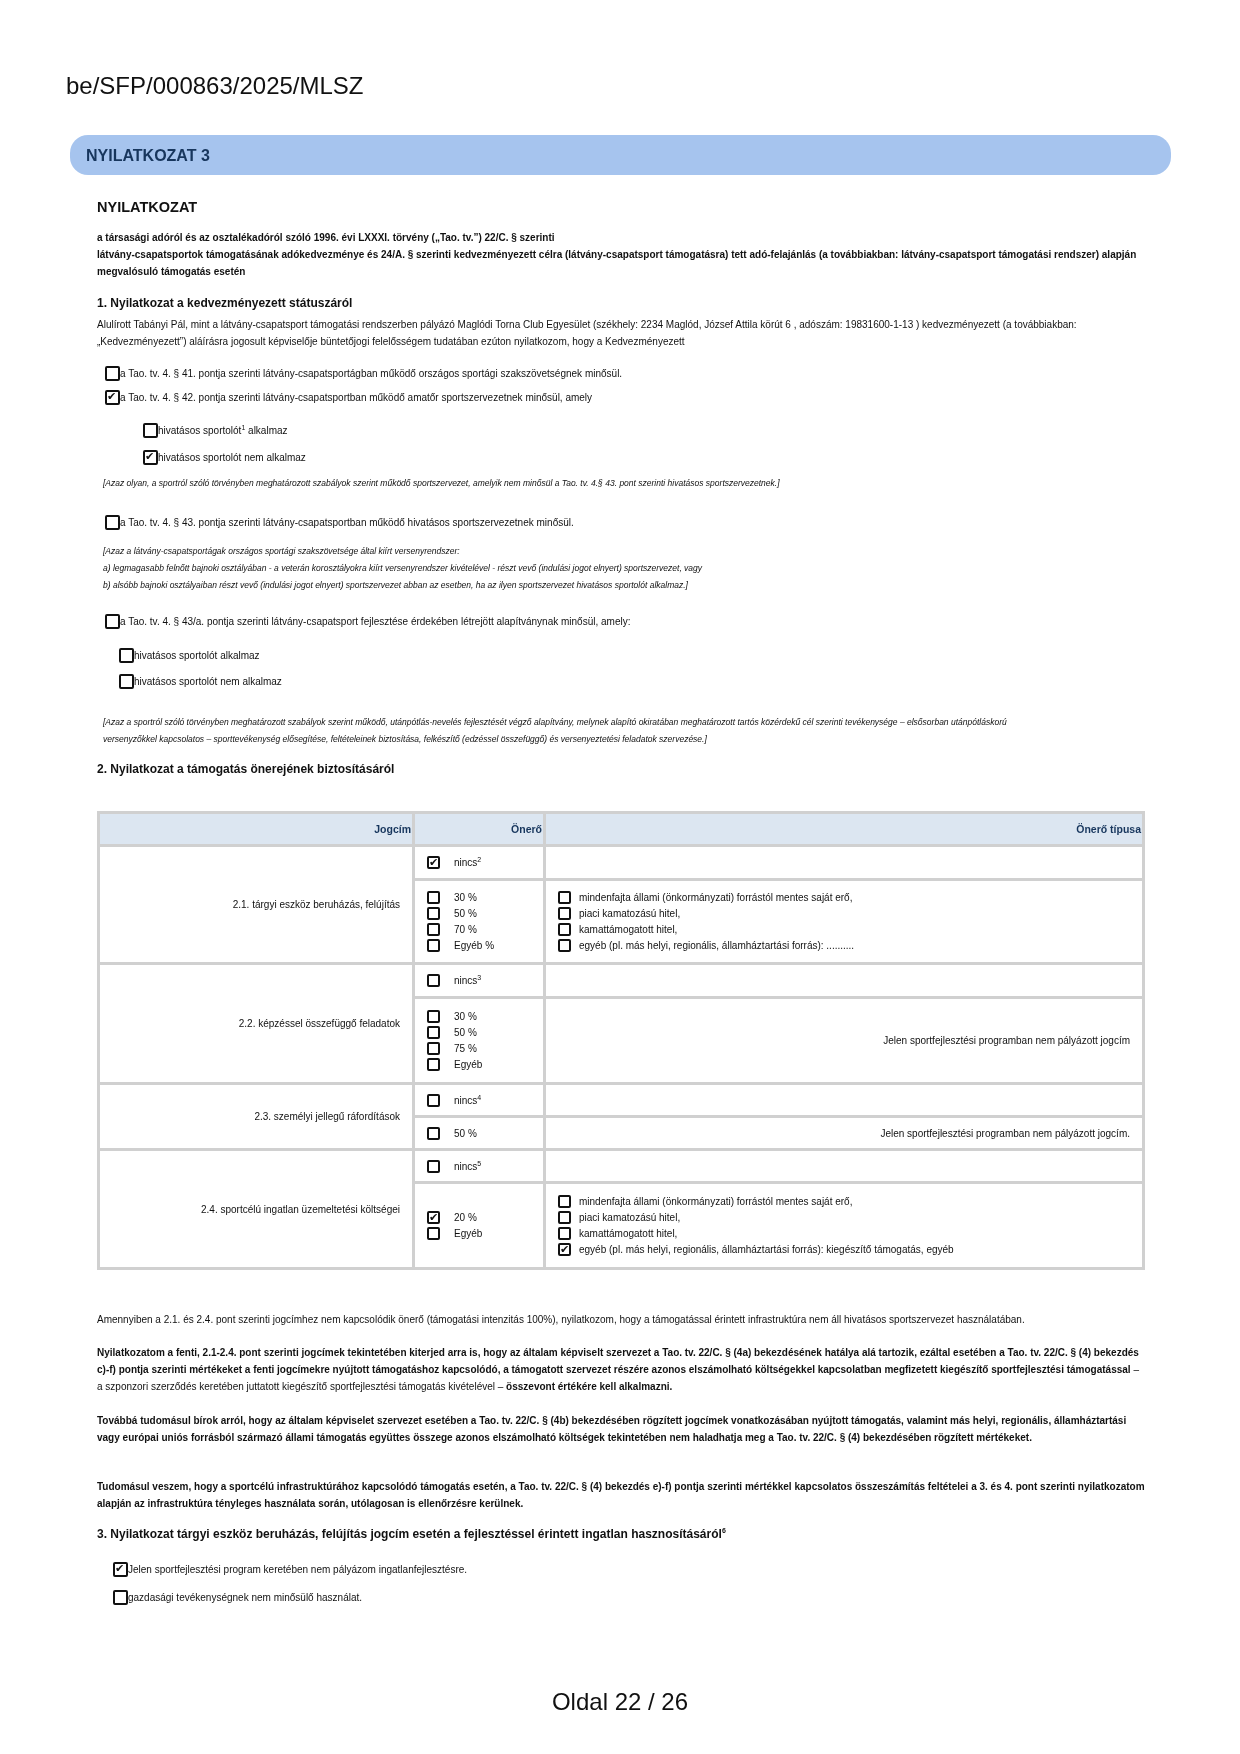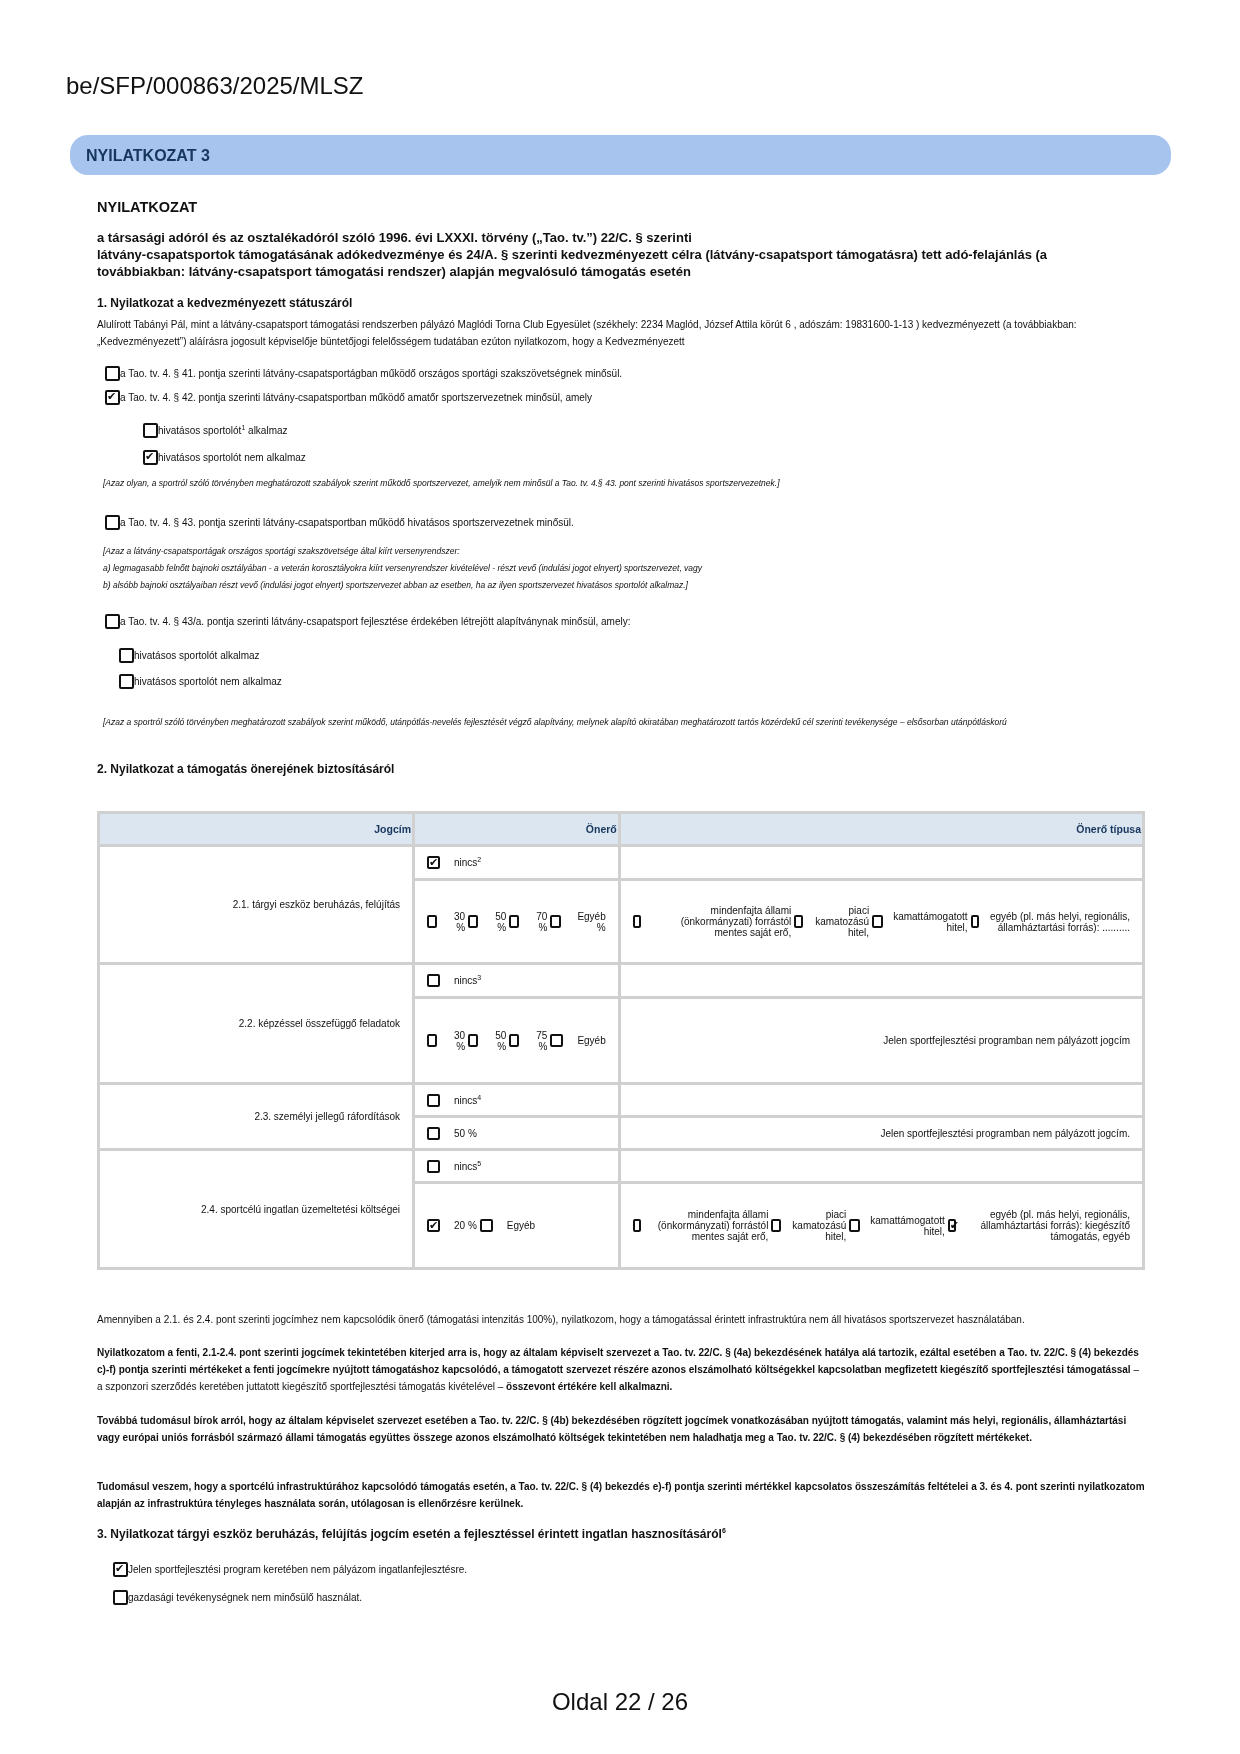--- a/index.html
+++ b/index.html
@@ -3,35 +3,35 @@
 <meta charset="utf-8">
 <style>
   html, body { margin:0; padding:0; background:#ffffff; }
   body { width:1240px; height:1754px; position:relative; overflow:hidden;
          font-family:"Liberation Sans", sans-serif; color:#111; }
   .abs { position:absolute; }
   .docid { left:66px; top:72px; font-size:24px; color:#111; }
   .secbar { left:70px; top:135px; width:1101px; height:40px; background:#a6c4ee;border-radius:18px; }
   .secbar span { position:absolute; left:16px; top:12px; font-size:16px; font-weight:bold; color:#17365d; }
   .h-main { left:97px; top:199px; font-size:14.5px; font-weight:bold; }
-  .intro { left:97px; top:229px; width:1040px; font-size:13px; font-weight:bold; line-height:17px; }
+  .intro { left:97px; top:229px; width:1040px; font-size:10px; font-weight:bold; line-height:17px; }
   .h2 { font-size:12px; font-weight:bold; }
   .p { font-size:10px; line-height:17px; }
   .it { font-size:8.5px; font-style:italic; line-height:17px; }
   .cb { display:inline-block; width:13px; height:13px; border:2.5px solid #111; border-radius:2px;
         box-sizing:border-box; vertical-align:middle; position:relative; background:#fff; }
   .cb.big { width:15px; height:15px; }
   .cb.checked::after { content:"\2714"; position:absolute; left:0px; top:-3px; font-size:11px; color:#111; line-height:14px; }
   .row { display:flex; align-items:center; gap:0; font-size:10px; }
   sup { font-size:7px; }
   table.grid { position:absolute; left:97px; top:811px; width:1048px; border-collapse:collapse; font-size:10px; }
   table.grid th, table.grid td { border:3px solid #d0d0d0;text-align:right; }
   table.grid th { background:#dce6f1; color:#17365d; font-size:10.5px; font-weight:bold; height:28px; }
   table.grid td { vertical-align:middle; padding:0 12px; }
-  .stack { display:flex; flex-direction:row; gap:3px; padding:6px 0; }
+  .stack { display:flex; flex-direction:column; gap:3px; padding:6px 0; }
   .stack .row { gap:14px; }
   .stack.tight .row { gap:8px; }
   .footer { left:0; width:1240px; top:1688px; text-align:center; font-size:24px; color:#111; }
 </style>
 </head>
 <body>
 
 <div class="abs docid">be/SFP/000863/2025/MLSZ</div>
 
 <div class="abs secbar">
@@ -83,20 +83,21 @@
 <div class="abs row" style="left:119px; top:648px;">
   <span class="cb big"></span>
   <span>hivatásos sportolót alkalmaz</span>
 </div>
 <div class="abs row" style="left:119px; top:674px;">
   <span class="cb big"></span>
   <span>hivatásos sportolót nem alkalmaz</span>
 </div>
 <div class="abs it" style="left:103px; top:714px; width:1050px;">
   <div>[Azaz a sportról szóló törvényben meghatározott szabályok szerint működő, utánpótlás-nevelés fejlesztését végző alapítvány, melynek alapító okiratában meghatározott tartós közérdekű cél szerinti tevékenysége – elsősorban utánpótláskorú</div>
+  <div>versenyzőkkel kapcsolatos – sporttevékenység elősegítése, feltételeinek biztosítása, felkészítő (edzéssel összefüggő) és versenyeztetési feladatok szervezése.]</div>
 </div>
 
 <div class="abs h2" style="left:97px; top:762px;">2. Nyilatkozat a támogatás önerejének biztosításáról</div>
 
 <table class="grid">
   <colgroup>
       <col style="width:315px">
       <col style="width:131px">
       <col>
     </colgroup>

